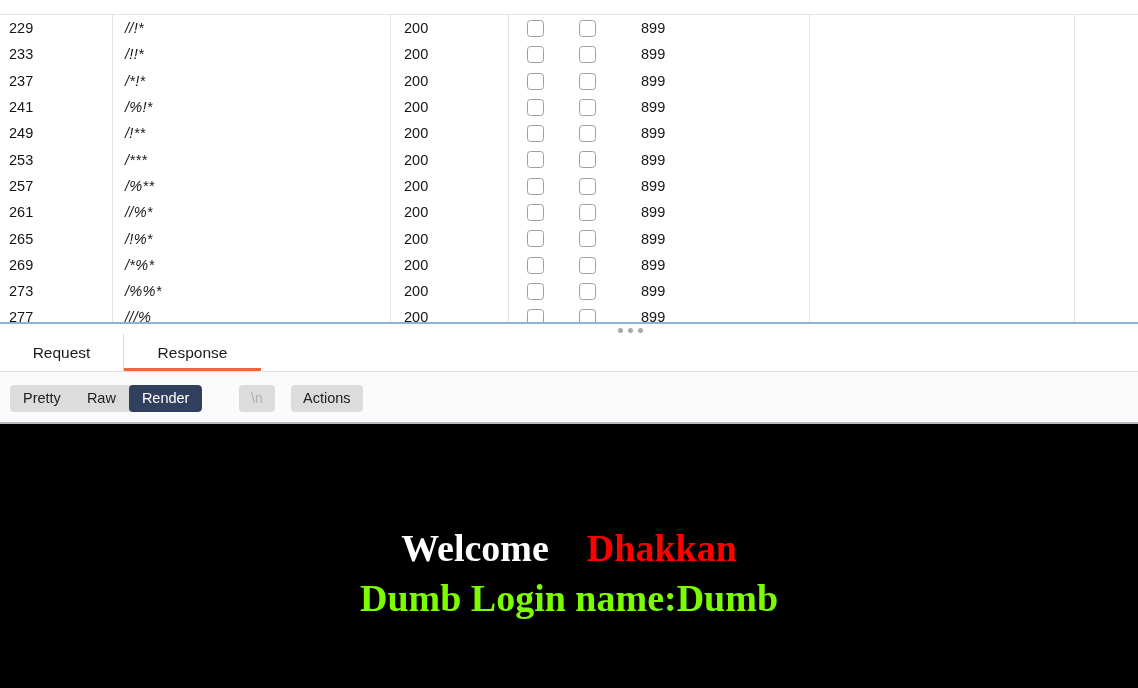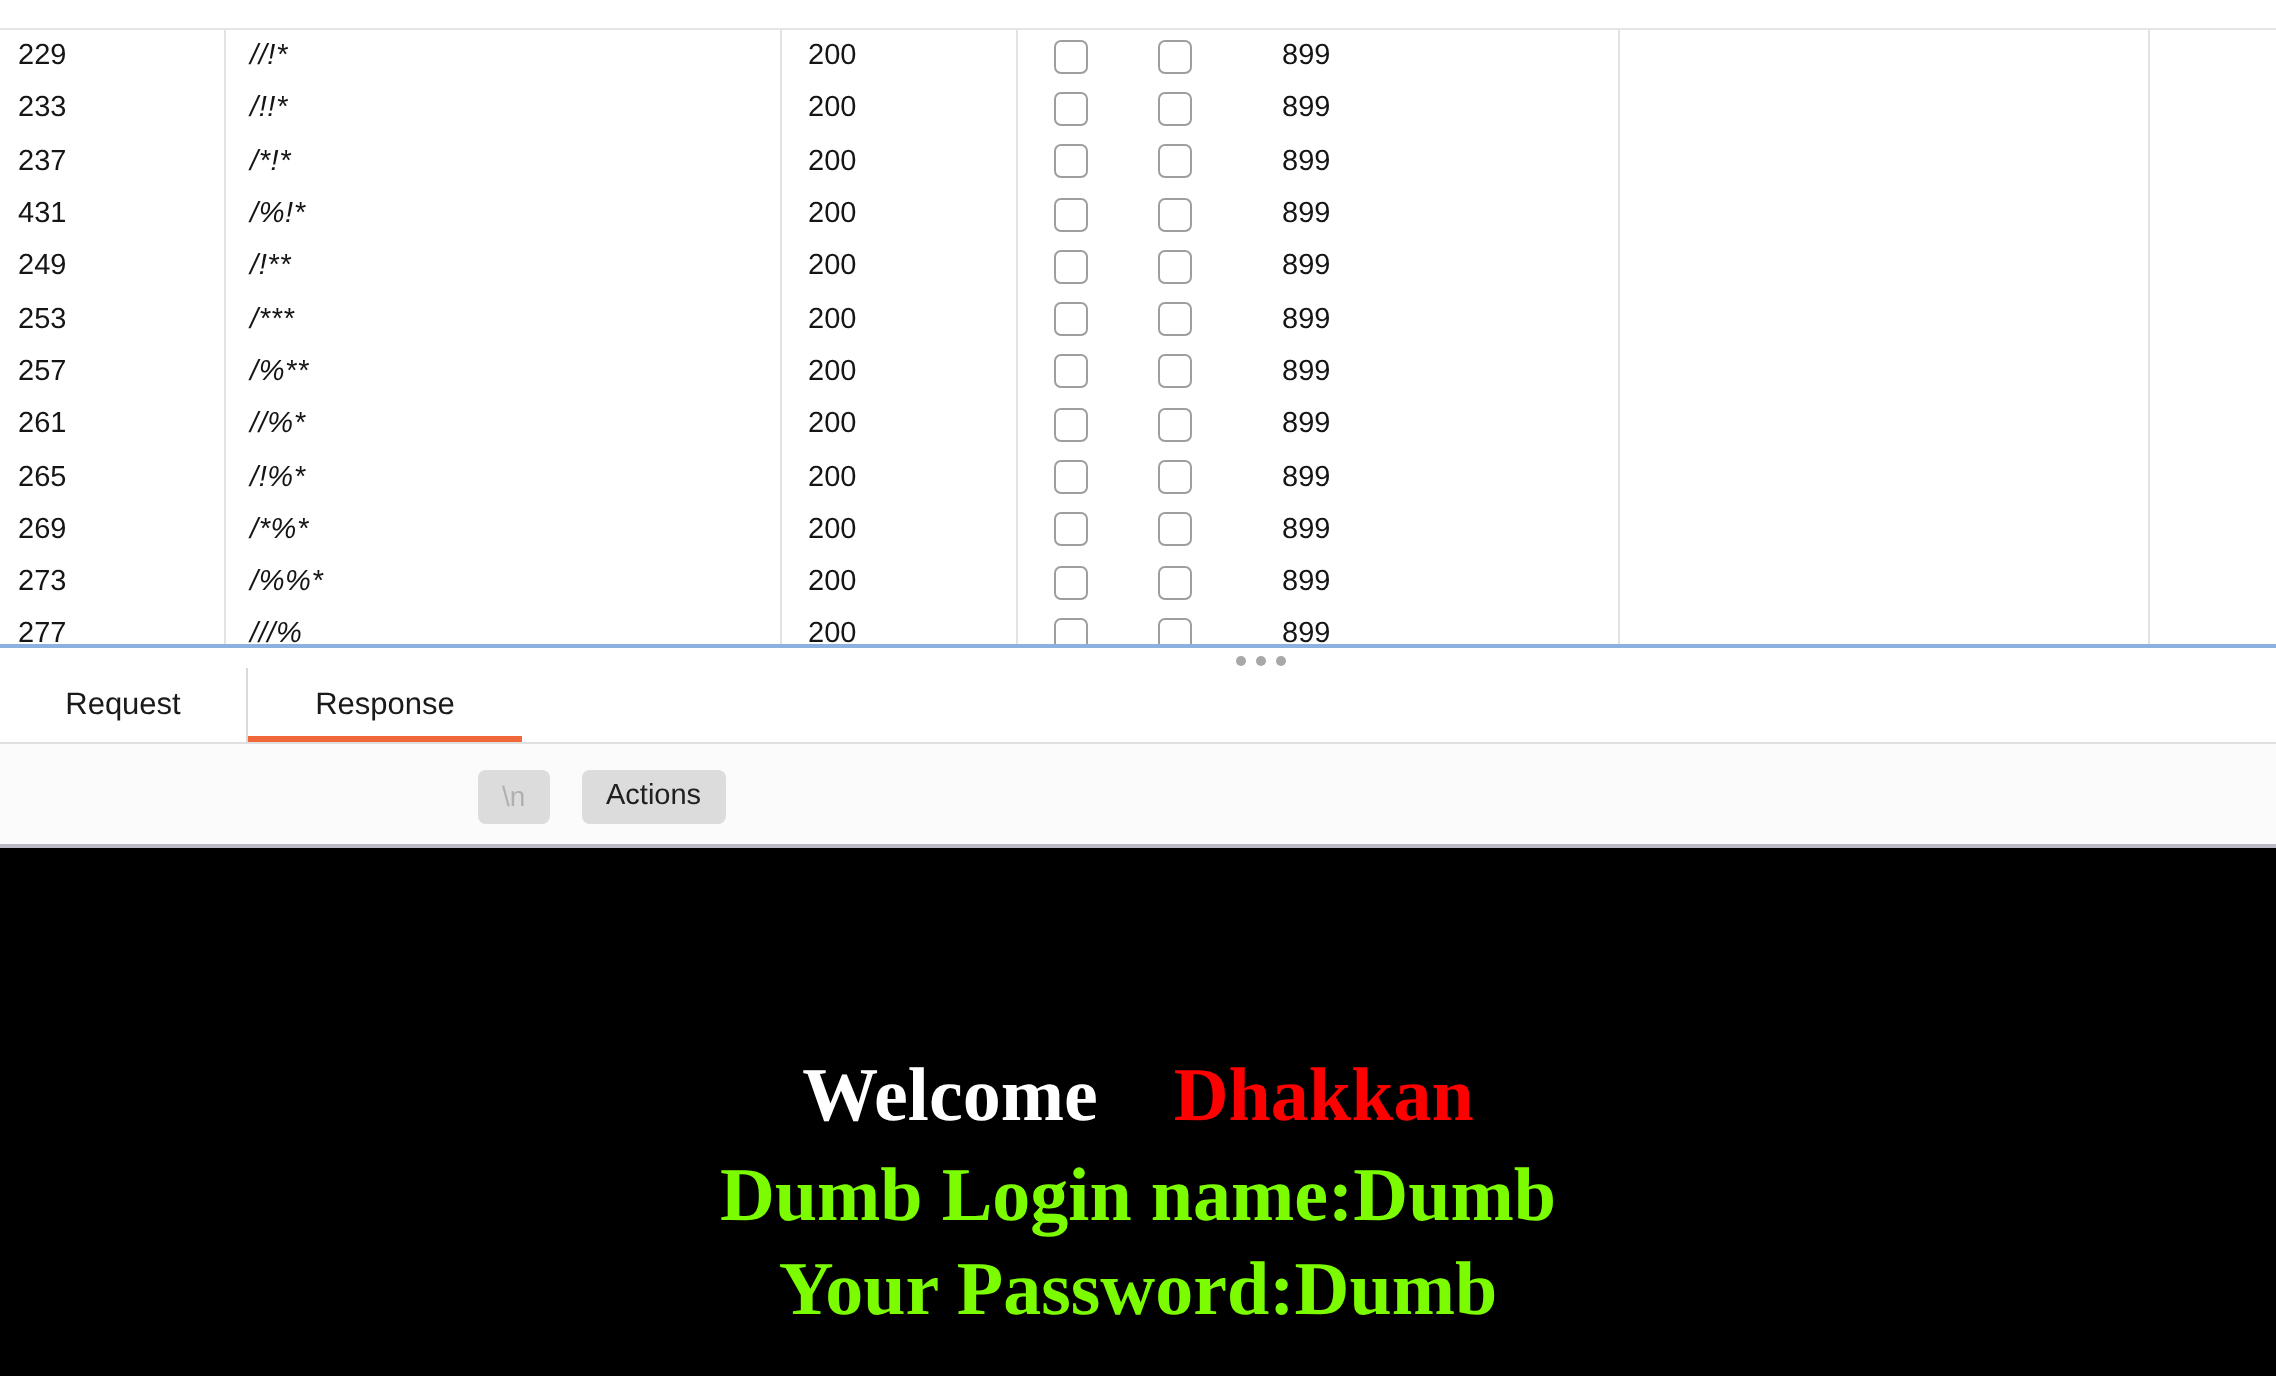--- a/index.html
+++ b/index.html
@@ -279,21 +279,21 @@
           <td class="col-request">237</td>
           <td class="col-payload"><span class="payload-text">/*!*</span></td>
           <td class="col-status">200</td>
           <td class="col-cb1"><span class="cb"></span></td>
           <td class="col-cb2"><span class="cb"></span></td>
           <td class="col-length">899</td>
           <td class="col-comment"></td>
           <td class="col-tail"></td>
         </tr>
         <tr>
-          <td class="col-request">431</td>
+          <td class="col-request">241</td>
           <td class="col-payload"><span class="payload-text">/%!*</span></td>
           <td class="col-status">200</td>
           <td class="col-cb1"><span class="cb"></span></td>
           <td class="col-cb2"><span class="cb"></span></td>
           <td class="col-length">899</td>
           <td class="col-comment"></td>
           <td class="col-tail"></td>
         </tr>
         <tr>
           <td class="col-request">249</td>
@@ -395,26 +395,30 @@
       <i></i>
   </div>
 </div>
 
 <div id="tabbar">
   <div class="tab" id="tab-request">Request</div>
   <div class="tab" id="tab-response">Response</div>
 </div>
 
 <div id="render-toolbar">
+  <div class="btn-group" id="view-modes">
+      <div class="seg-btn">Pretty</div>
+      <div class="seg-btn">Raw</div>
+      <div class="seg-btn active">Render</div>
+    </div>
   <div class="btn-group" id="newline-btn">\n</div>
   <div class="btn-group" id="actions-btn">
     <span>Actions</span>
     <span id="actions-caret"></span>
   </div>
 </div>
 
 <div id="render-pane">
   <div id="render-line1">
     <span id="render-welcome">Welcome</span><span id="render-user">Dhakkan</span>
   </div>
   <div id="render-line2">Dumb Login name:Dumb</div>
-  <div id="render-line3">Your Password:Dumb</div>
 </div>
 
 </body></html>

